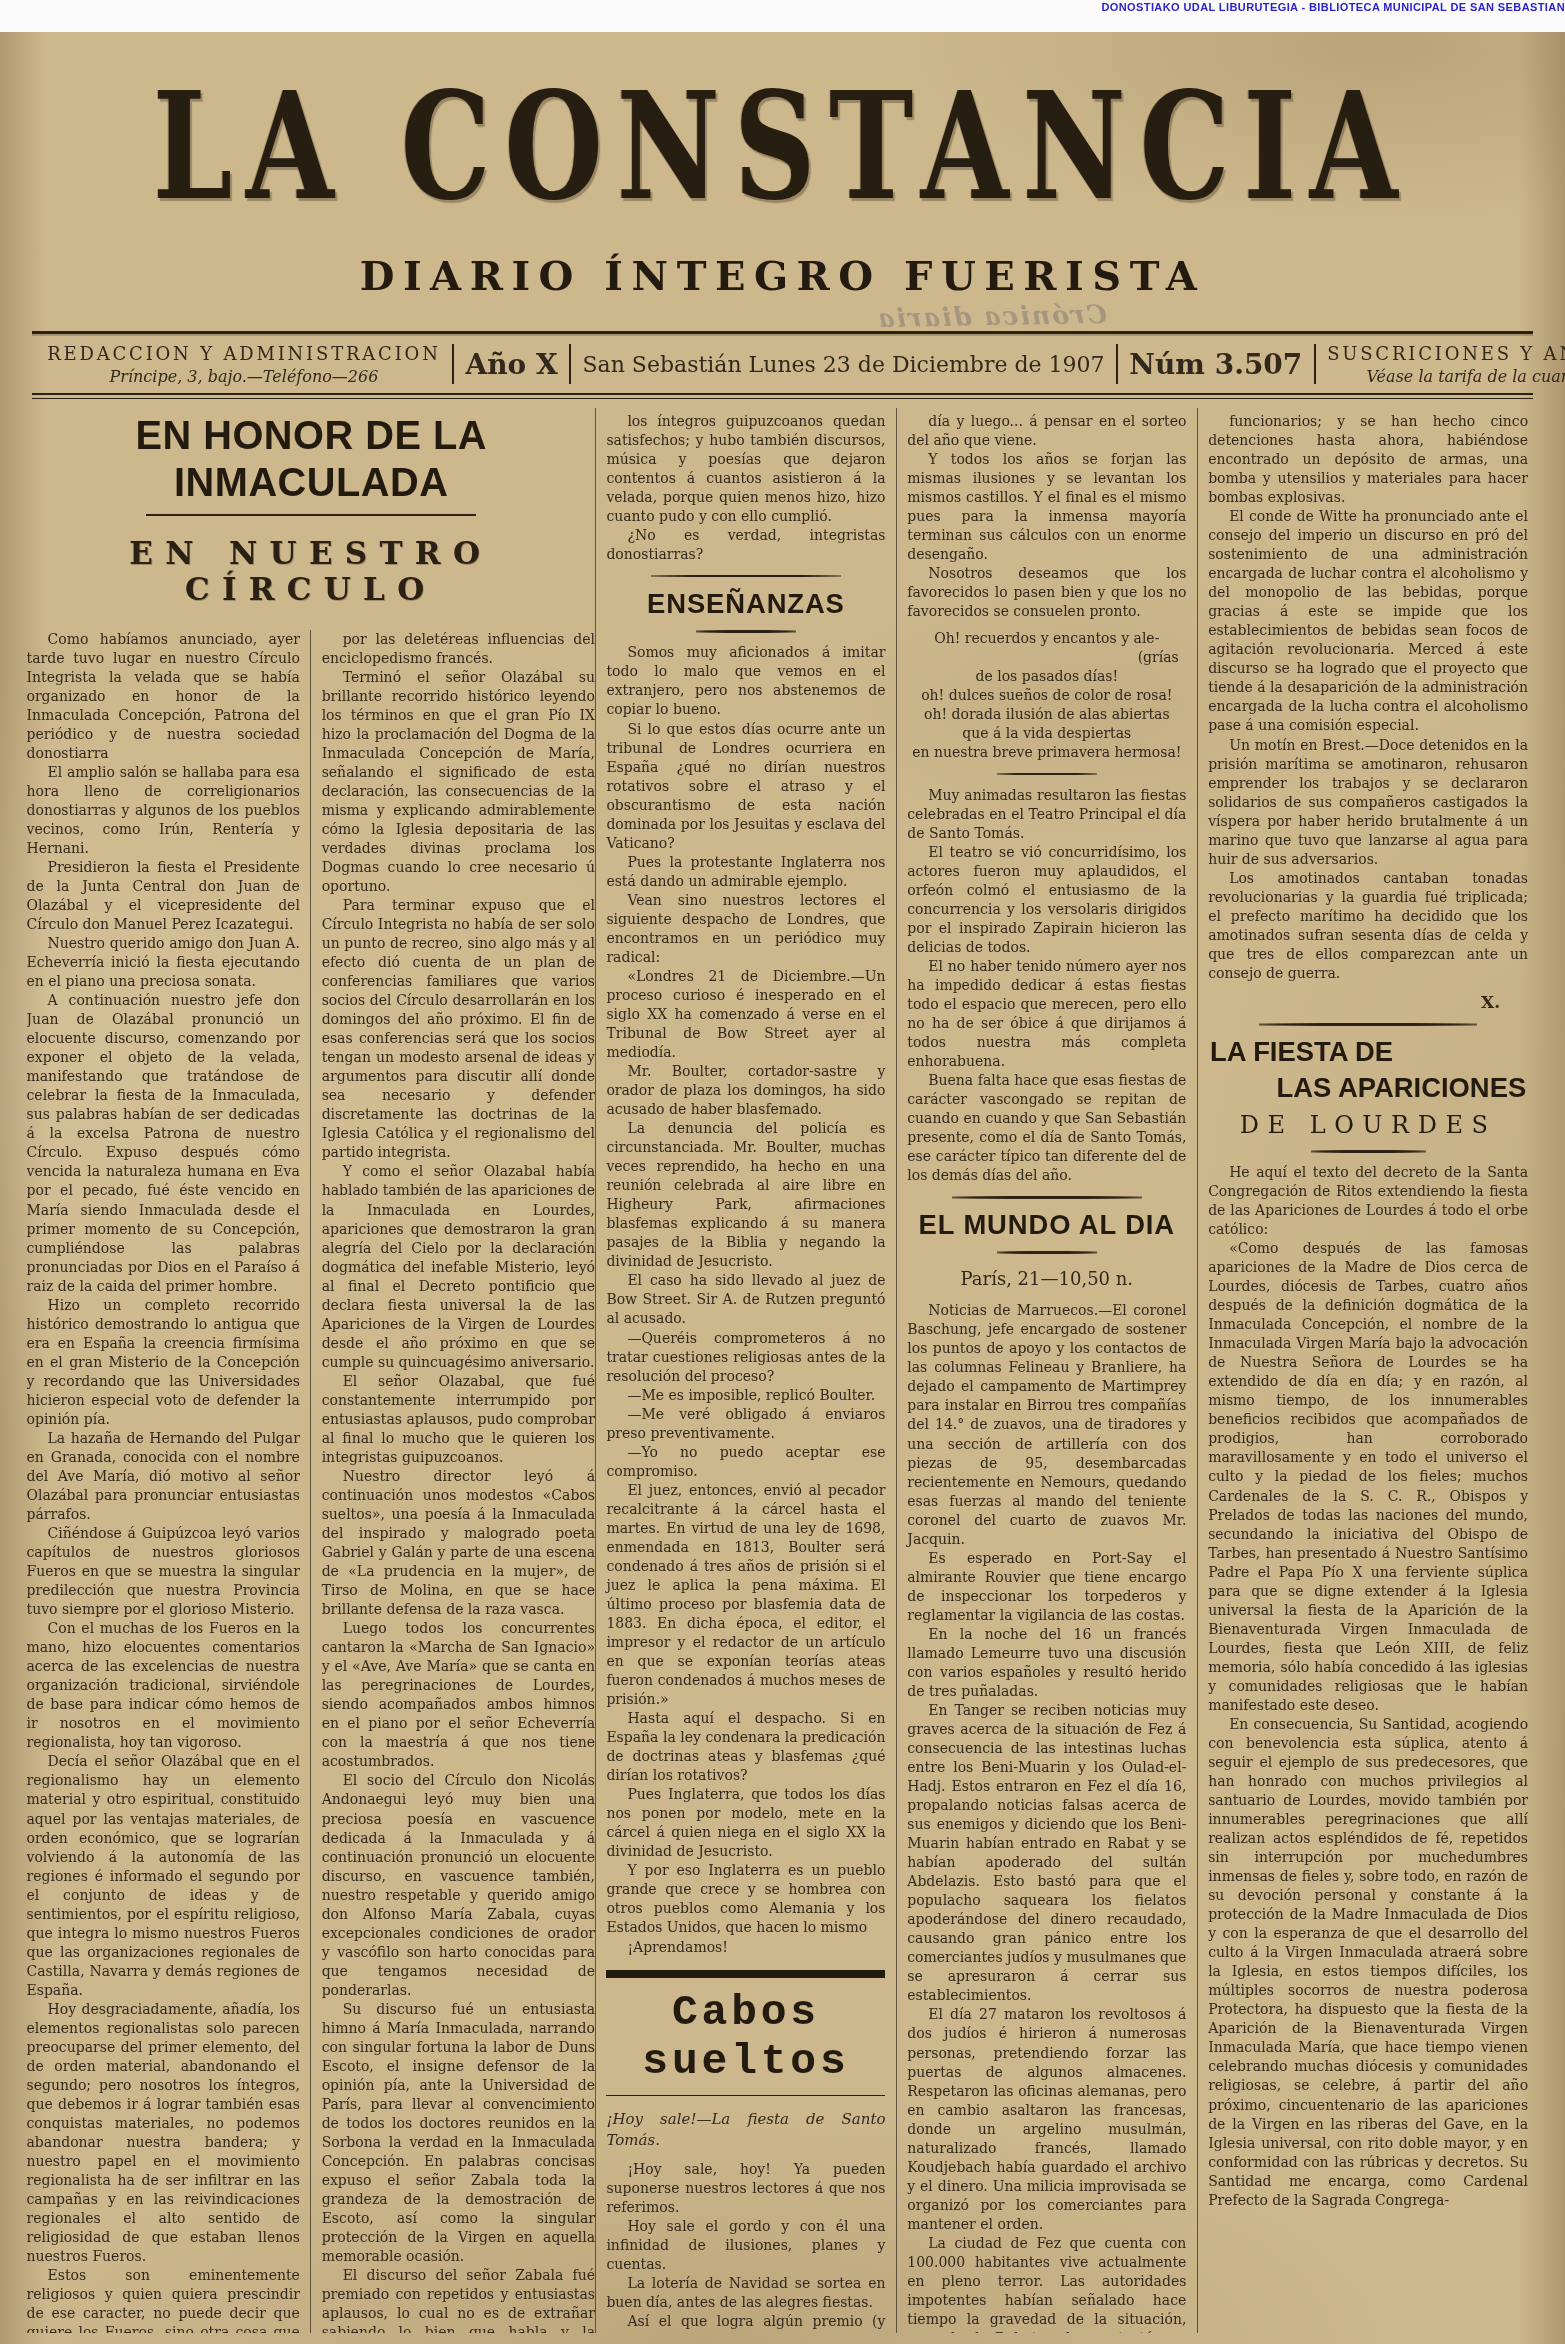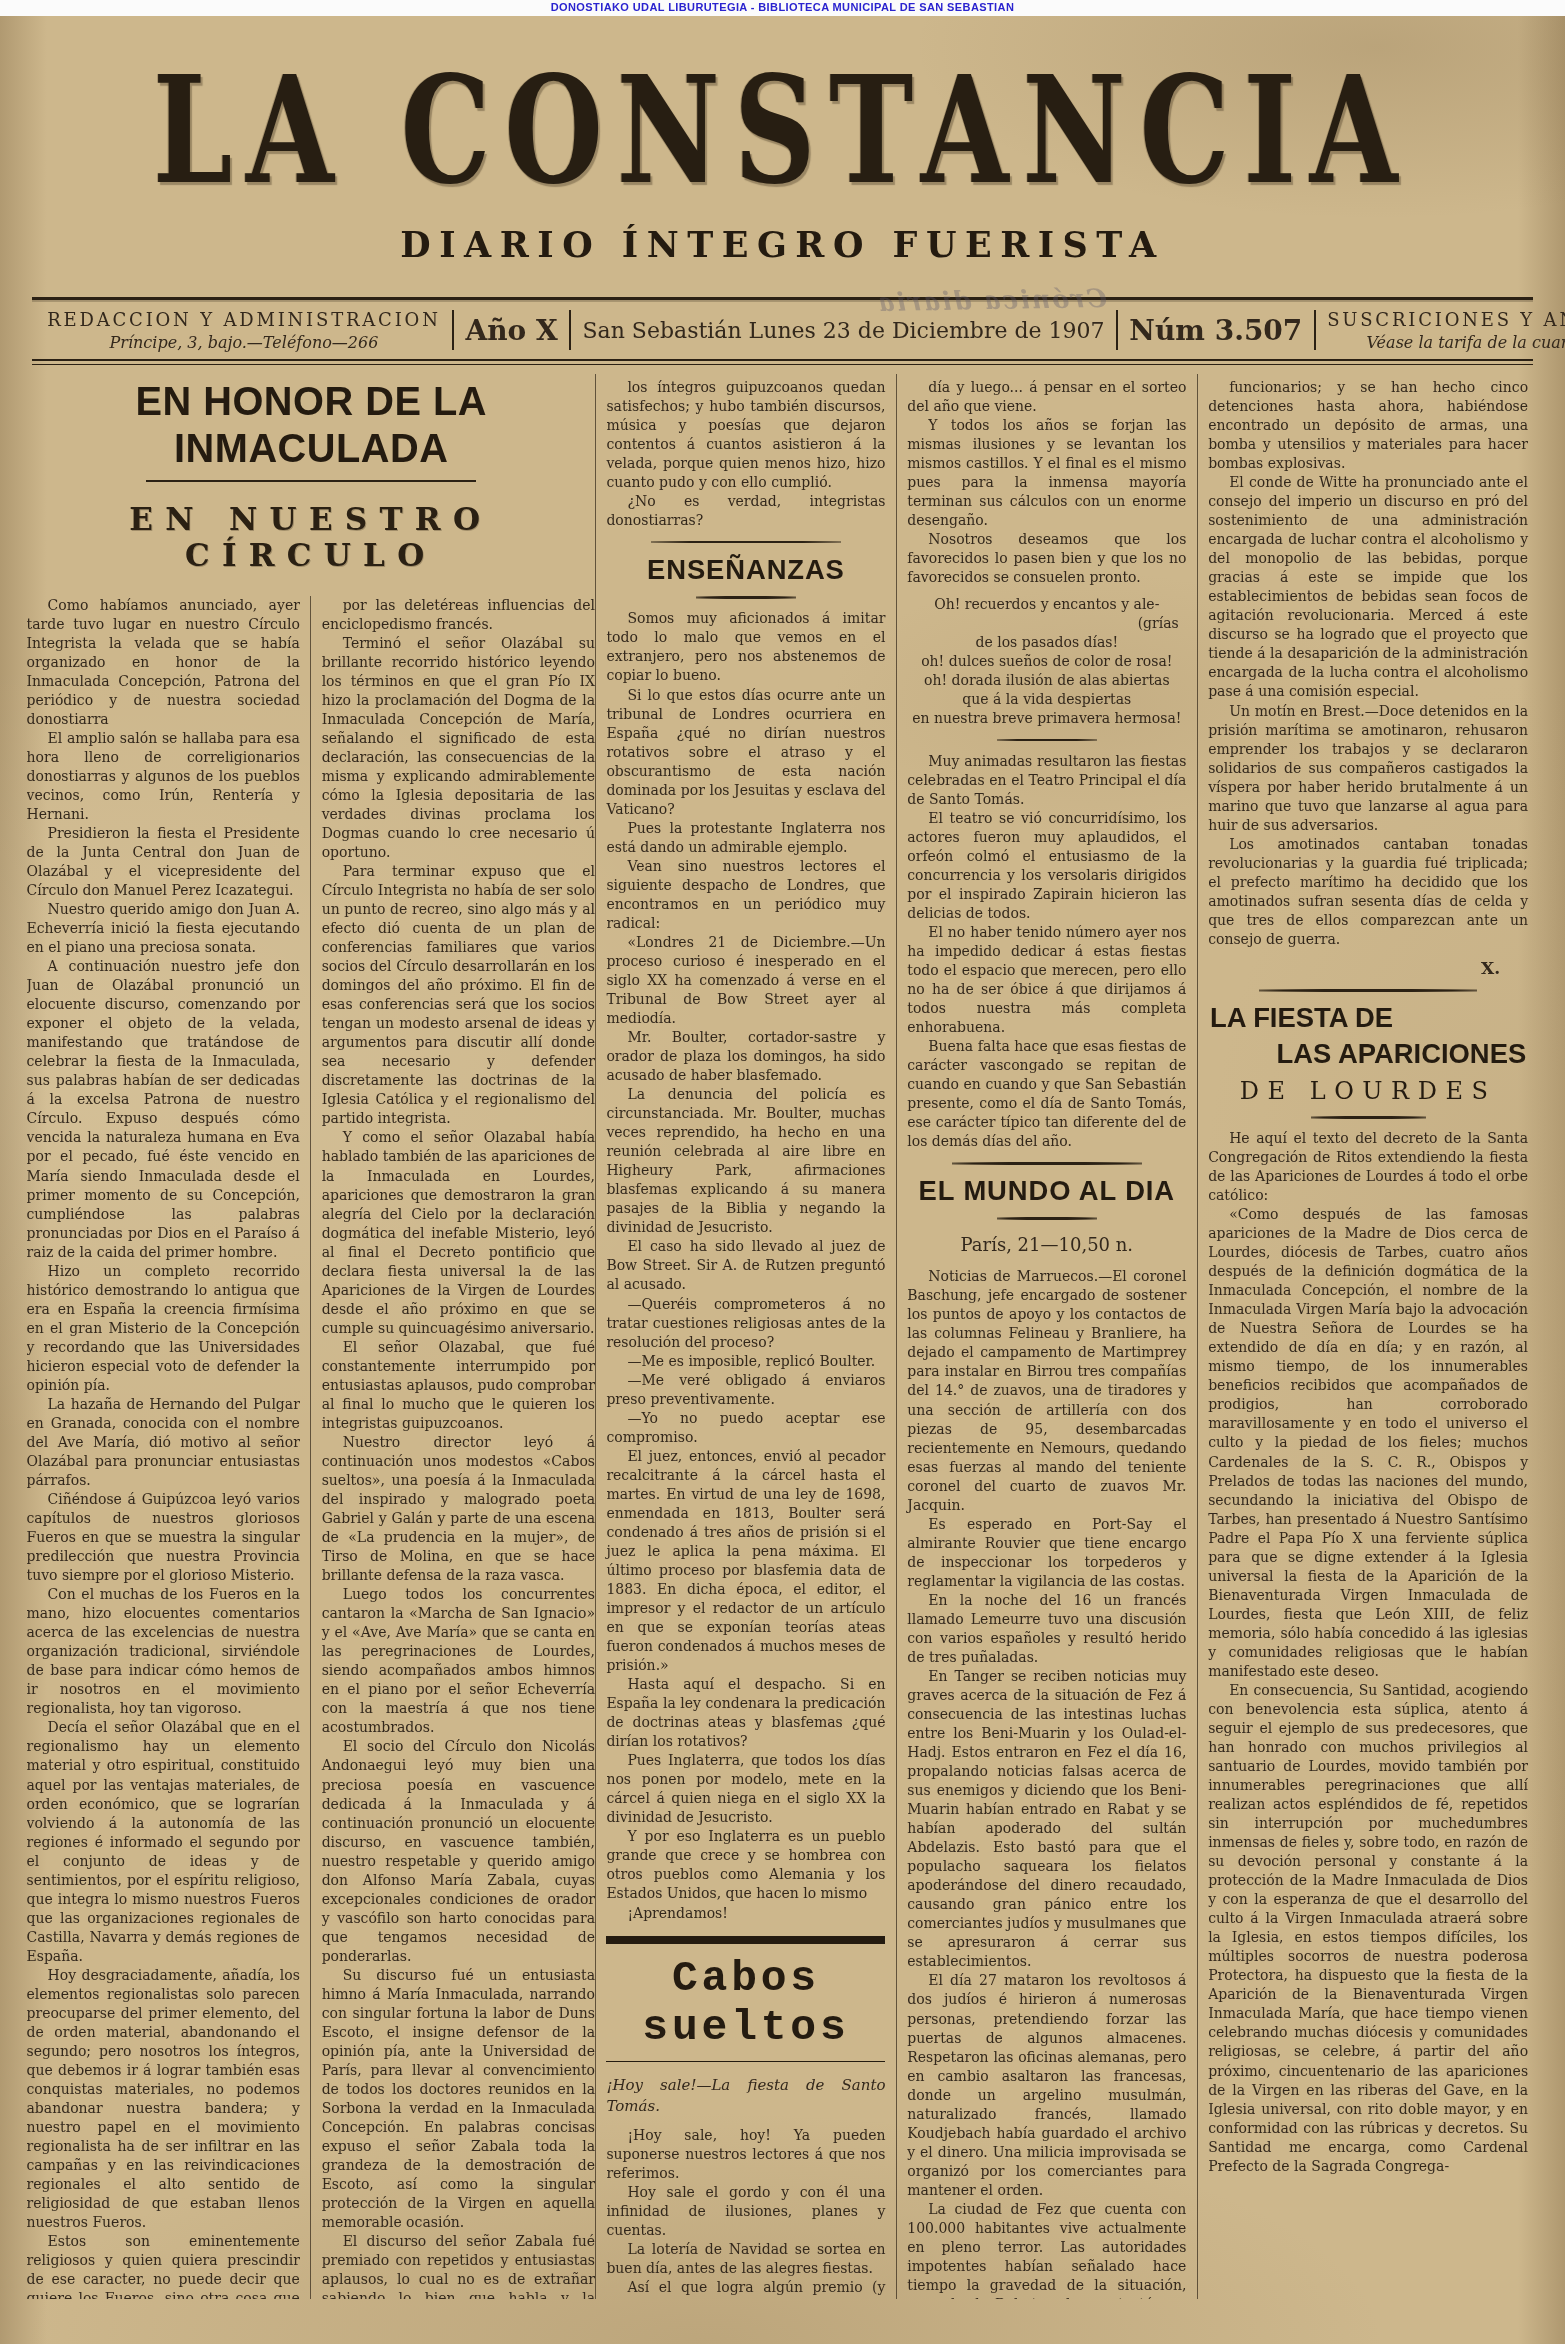--- a/index.html
+++ b/index.html
@@ -9,30 +9,30 @@
     background-color:#cdb78c;
     background-image:
       radial-gradient(ellipse 662px 246px at 88% 2%, rgba(120,95,60,.22), transparent 70%),
       radial-gradient(ellipse 852px 568px at 8% 45%, rgba(255,246,222,.14), transparent 70%),
       radial-gradient(ellipse 492px 852px at 99% 55%, rgba(186,163,122,.38), transparent 72%),
       radial-gradient(ellipse 946px 322px at 45% 100%, rgba(150,125,85,.30), transparent 72%),
       radial-gradient(ellipse 379px 189px at 70% 30%, rgba(160,135,95,.18), transparent 70%),
       linear-gradient(90deg, rgba(110,85,50,.30), rgba(110,85,50,0) 3%),
       linear-gradient(270deg, rgba(110,85,50,.32), rgba(110,85,50,0) 3%);
   }
-  .stamp-band{height:16px;background:#fbfbfb;text-align:center;
+  .stamp-band{height:32px;background:#fbfbfb;text-align:right;
     font-family:"Liberation Sans",sans-serif;font-weight:bold;font-size:11px;
     color:#2a23cf;letter-spacing:0.4px;line-height:15px;}
   .masthead{text-align:center;padding-top:28px;position:relative;}
   .title-wrap{height:168px;overflow:visible;}
   .paper-title{display:inline-block;font-family:"DejaVu Serif",serif;font-weight:bold;
     font-size:110px;letter-spacing:13.2px;color:#271e12;white-space:nowrap;
     transform:scaleY(1.34) scaleX(1.03);transform-origin:center top;
     text-shadow:1.9px 1.9px 0.9px rgba(60,45,25,.35), -0.9px 0 0 rgba(60,45,25,.25);}
-  .subtitle{margin-top:12px;font-weight:bold;font-size:35px;letter-spacing:8.5px;color:#241b10;}
+  .subtitle{margin-top:24px;font-weight:bold;font-size:40px;letter-spacing:8.5px;color:#241b10;}
   .ghost{position:absolute;top:269px;left:56%;transform:scaleX(-1) rotate(1deg);
     font-style:italic;font-weight:bold;font-size:25.6px;color:rgba(95,88,105,.35);letter-spacing:1.9px;}
   .rule-a{border-top:3.8px solid #2b2114;margin:32px 32px 0;box-shadow:0 1.9px 0 rgba(43,33,20,.25);}
   .admin{display:flex;align-items:stretch;margin:0 32px;padding:8.5px 3.8px 6.6px;justify-content:space-between;}
   .admin .cell{display:flex;flex-direction:column;justify-content:center;text-align:center;padding:0 11.4px;}
   .admin .l1{font-size:18px;letter-spacing:2.8px;white-space:nowrap;}
   .admin .l2{font-style:italic;font-size:16px;margin-top:3.8px;white-space:nowrap;}
   .vsep{border-left:2.8px solid #2b2114;margin:1.9px 0;}
   .yearnum{font-weight:bold;font-size:28px;white-space:nowrap;}
   .datecell{font-size:22px;white-space:nowrap;}

